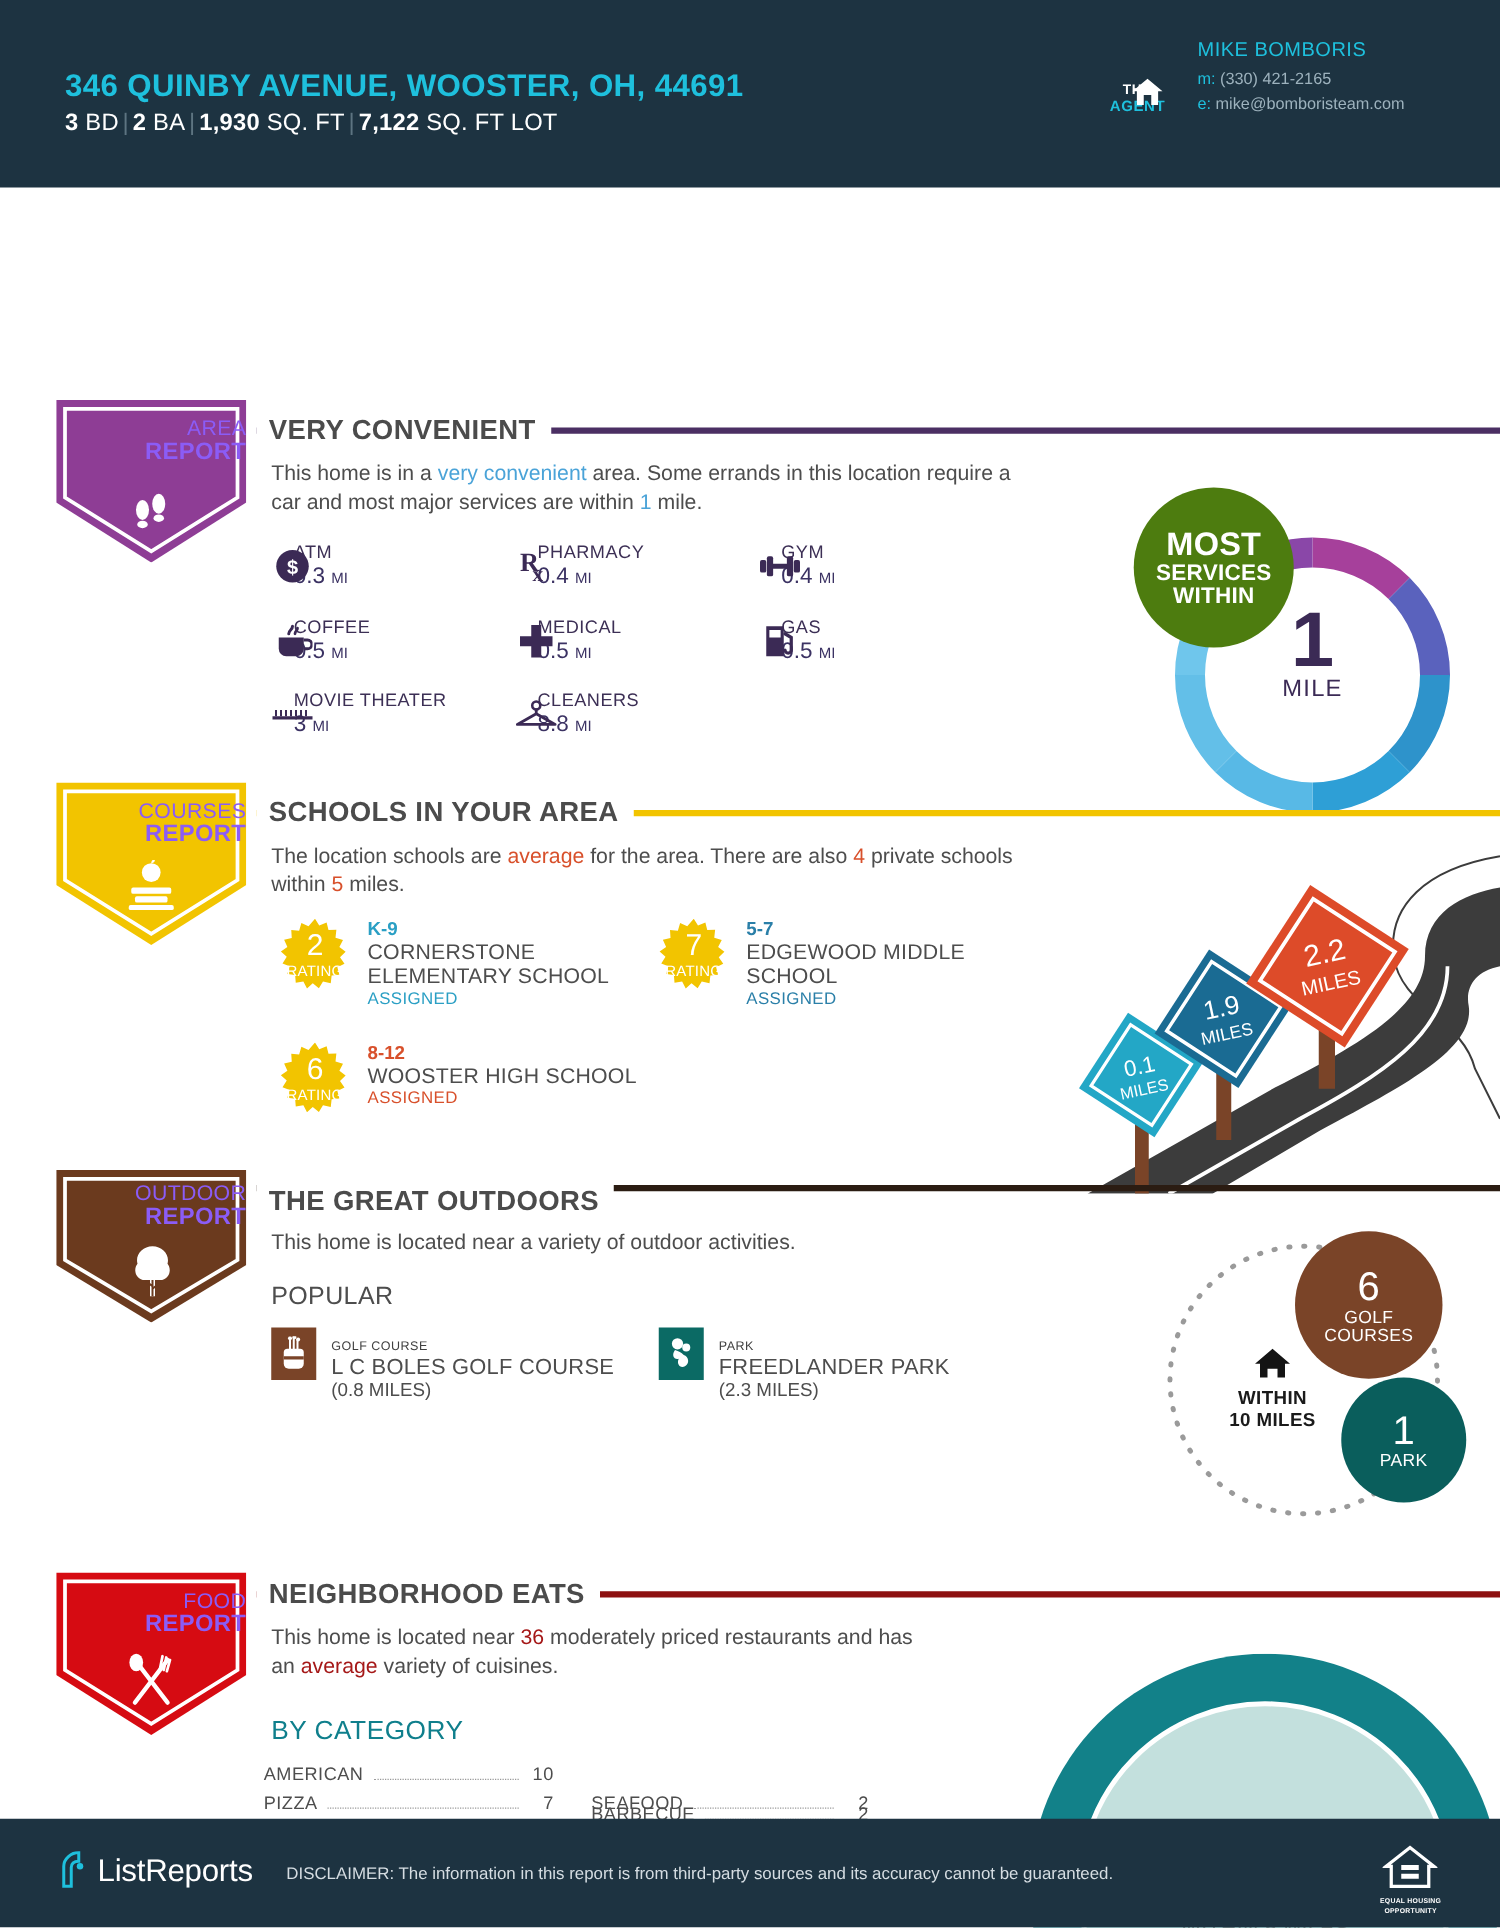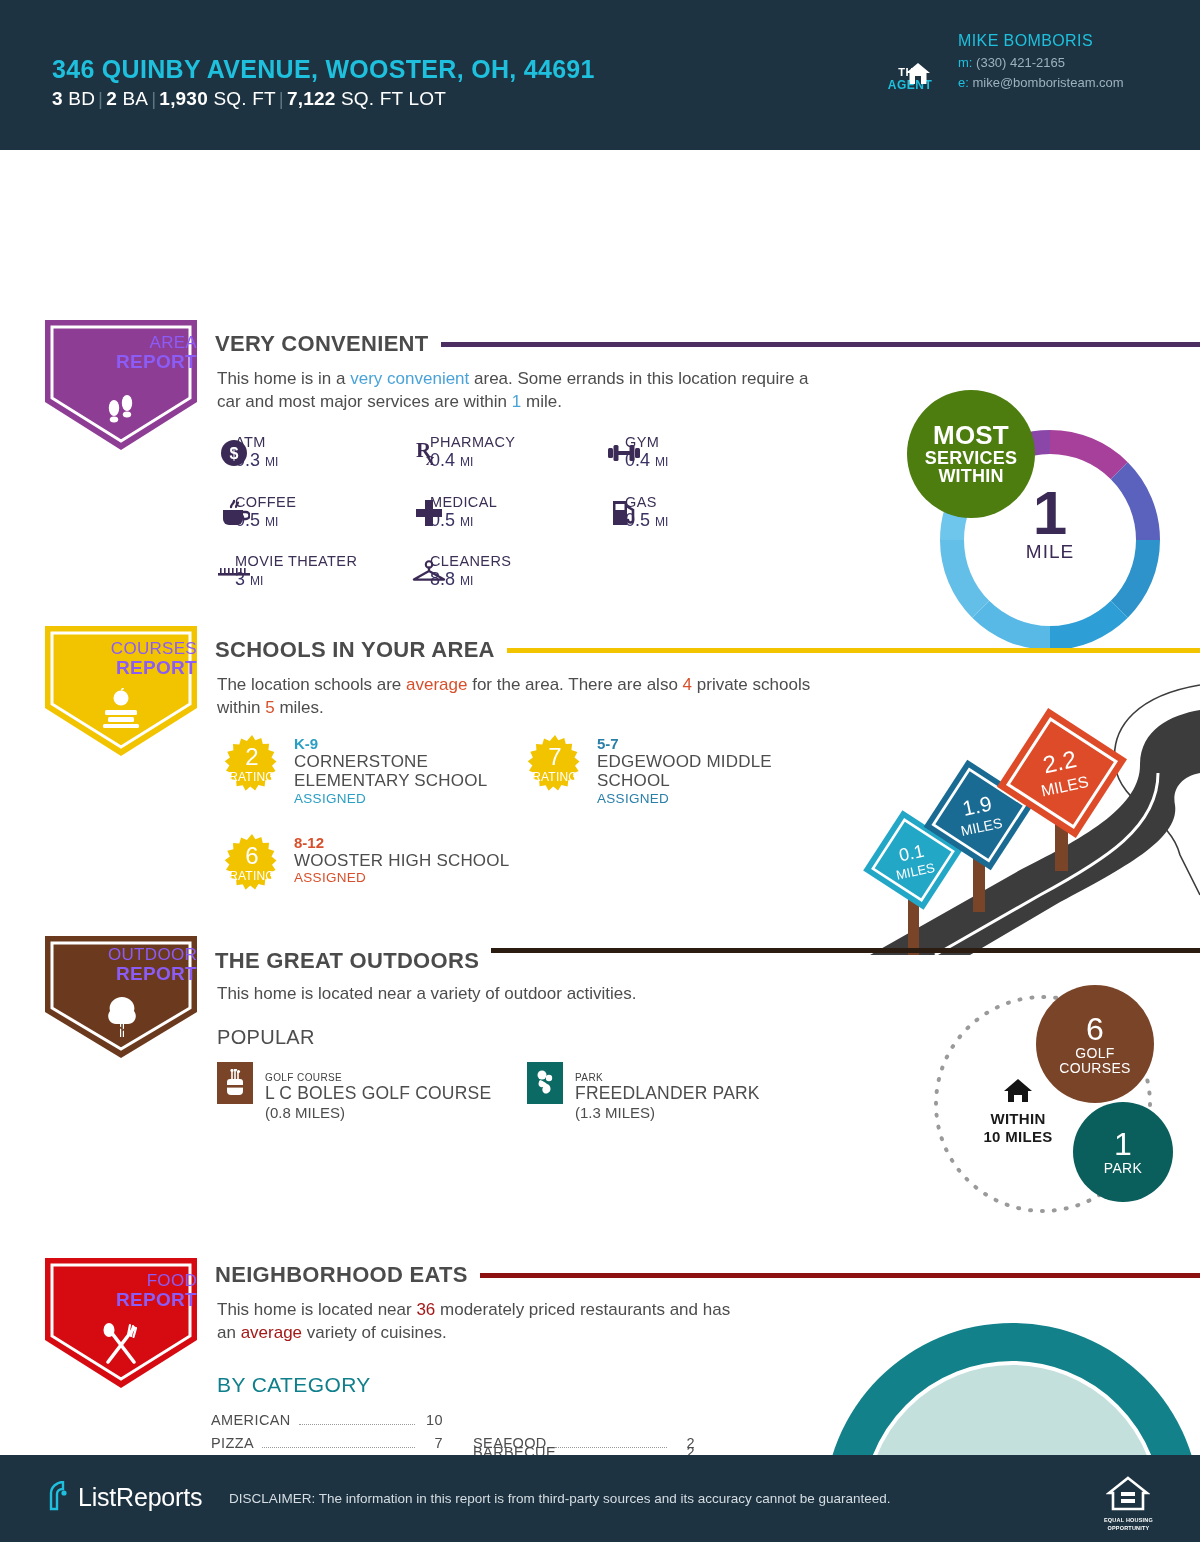--- a/index.html
+++ b/index.html
@@ -476,21 +476,21 @@
     <div class="sq" style="background:#0b6a64;">
       <svg width="22" height="28" viewBox="0 0 22 28">
           <circle cx="8" cy="6" r="4.5" fill="#fff"></circle>
           <circle cx="15" cy="9" r="3.2" fill="#fff"></circle>
           <path d="M6 11 C3 15 5 19 9 18 C7 22 10 26 14 24 C18 22 17 16 13 15 C11 13 9 12 6 11 Z" fill="#fff"></path>
         </svg>
     </div>
     <div class="tx">
       <div class="cat">PARK</div>
       <div class="nm">FREEDLANDER PARK</div>
-      <div class="mi">(1.3 MILES)</div>
+      <div class="mi">(2.3 MILES)</div>
     </div>
   </div>
 
   <div style="position:absolute; left:925px; top:838px; width:260px; height:232px;">
     <svg width="260" height="232" viewBox="0 0 260 232">
       <circle cx="118" cy="116" r="107" fill="none" stroke="#9a9a9a" stroke-width="4" stroke-dasharray="1 11" stroke-linecap="round"></circle>
     </svg>
     <div class="out-circle" style="left:111px; top:-3px; background:#7a4428;">
       <div class="n">6</div>
       <div class="l">GOLF</div>

